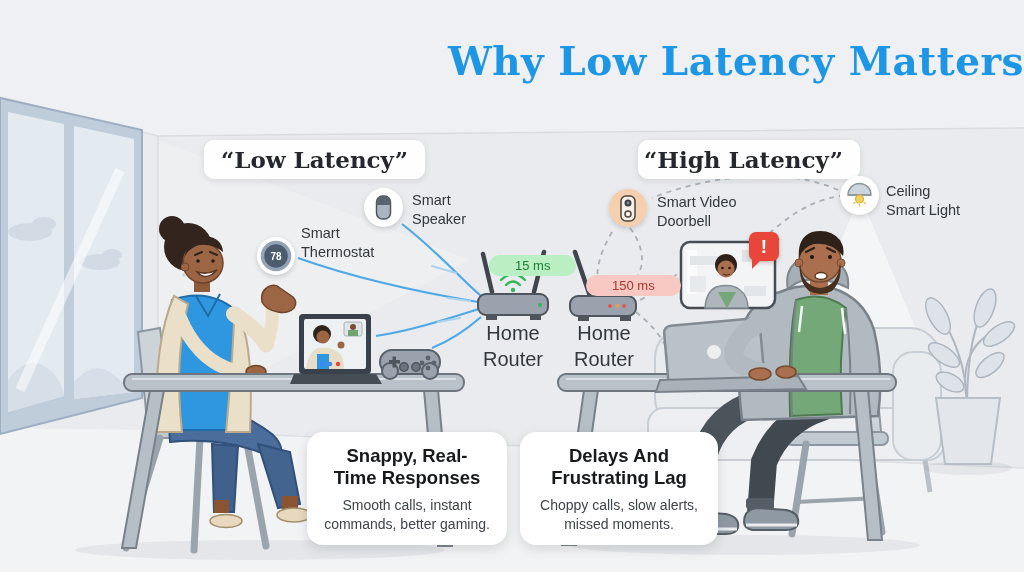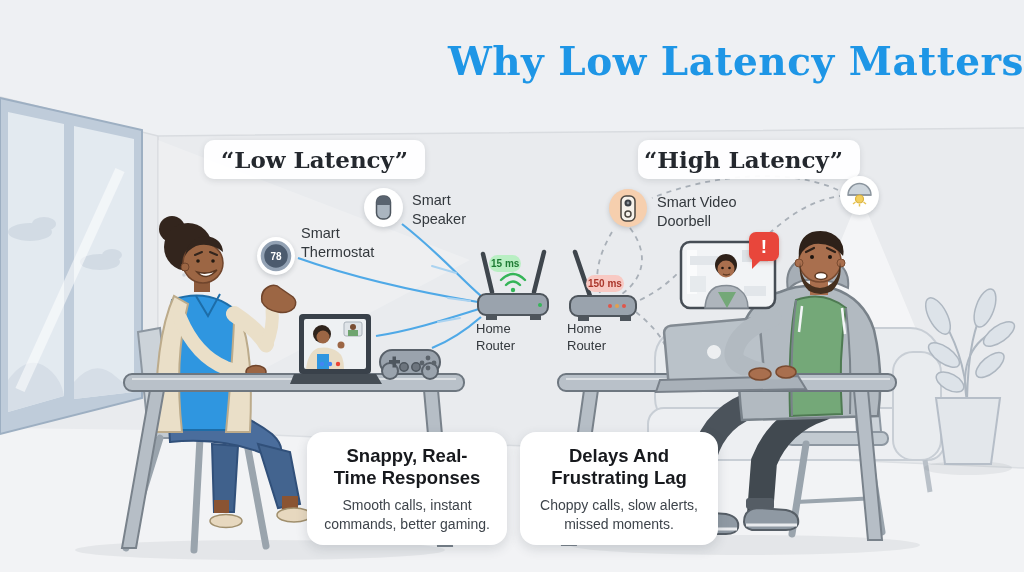--- a/index.html
+++ b/index.html
@@ -20,25 +20,25 @@
 
   .device { position:absolute; border-radius:50%; background:#fff;
     box-shadow:0 2px 5px rgba(50,60,70,.20); display:flex; align-items:center; justify-content:center;text-decoration:underline; }
   .device.thermostat { left:257px; top:237px; width:38px; height:38px; }
   .device.speaker    { left:364px; top:188px; width:39px; height:39px; }
   .device.doorbell   { left:609px; top:189px; width:38px; height:38px; background:#f6cfae; }
   .device.light      { left:840px; top:176px; width:39px; height:39px; }
   .device svg { display:block; }
 
   .dev-label { position:absolute; font-size:14.5px; line-height:1.28; color:#33383d; white-space:pre-line; }
-  .router-label { position:absolute; width:74px; font-size:13px;
+  .router-label { position:absolute; width:74px; text-align:center; font-size:20px;
     line-height:1.28; color:#33383d; white-space:pre-line; }
 
-  .badge { position:absolute; border-radius:12px; font-weight:bold; font-size:10px;
-    padding:3px 2px; white-space:nowrap; }
+  .badge { position:absolute; border-radius:12px; font-weight:normal; font-size:13px;
+    padding:3px 26px; white-space:nowrap; }
   .badge.green { background:#b9efc3; color:#1e7c34; left:489px; top:255px; }
   .badge.red   { background:#f8c9c3; color:#ab372c; left:586px; top:275px; }
 
   .alert-bubble { position:absolute; left:749px; top:232px; width:30px; height:29px;
     background:#e8463b; border-radius:7px; color:#fff; font-weight:bold; font-size:19px;
     display:flex; align-items:center; justify-content:center;
     box-shadow:0 2px 4px rgba(120,30,20,.25); }
   .alert-bubble:after { content:""; position:absolute; left:3px; bottom:-8px;
     border:5px solid transparent; border-top-color:#e8463b; border-left-color:#e8463b; }
 
@@ -346,20 +346,22 @@
   <div class="device light">
     <svg width="39" height="39" viewBox="0 0 39 39">
       <path d="M8,19 A11.5 11.5 0 0 1 31,19 Z" fill="#cdd5dc" stroke="#8b959e" stroke-width="1.5"></path>
       <line x1="8" y1="19" x2="31" y2="19" stroke="#8b959e" stroke-width="1.5"></line>
       <circle cx="19.5" cy="23" r="4" fill="#f3cf5e" stroke="#d9b13e" stroke-width="1.2"></circle>
       <line x1="13" y1="28" x2="15.5" y2="26" stroke="#e7c453" stroke-width="1.5"></line>
       <line x1="19.5" y1="30.5" x2="19.5" y2="28" stroke="#e7c453" stroke-width="1.5"></line>
       <line x1="26" y1="28" x2="23.5" y2="26" stroke="#e7c453" stroke-width="1.5"></line>
     </svg>
   </div>
+  <div class="dev-label" style="left:886px;top:182px;">Ceiling
+Smart Light</div>
 
   <div class="badge green">15 ms</div>
   <div class="badge red">150 ms</div>
   <div class="router-label" style="left:476px;top:321px;">Home
 Router</div>
   <div class="router-label" style="left:567px;top:321px;">Home
 Router</div>
 
   <div class="alert-bubble">
     <span>!</span>

